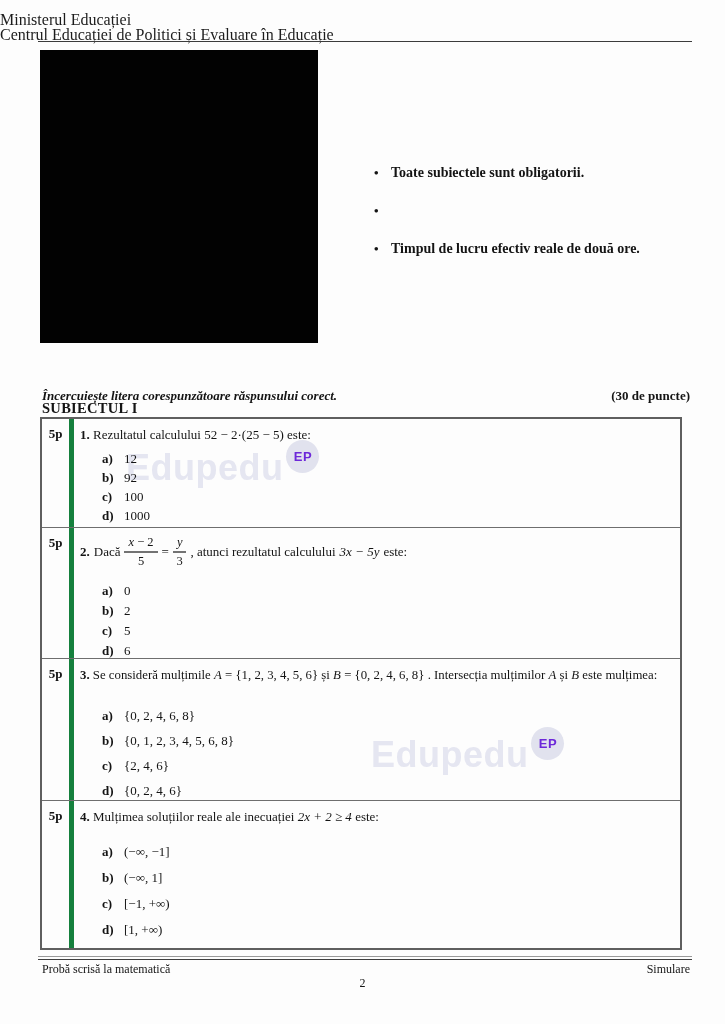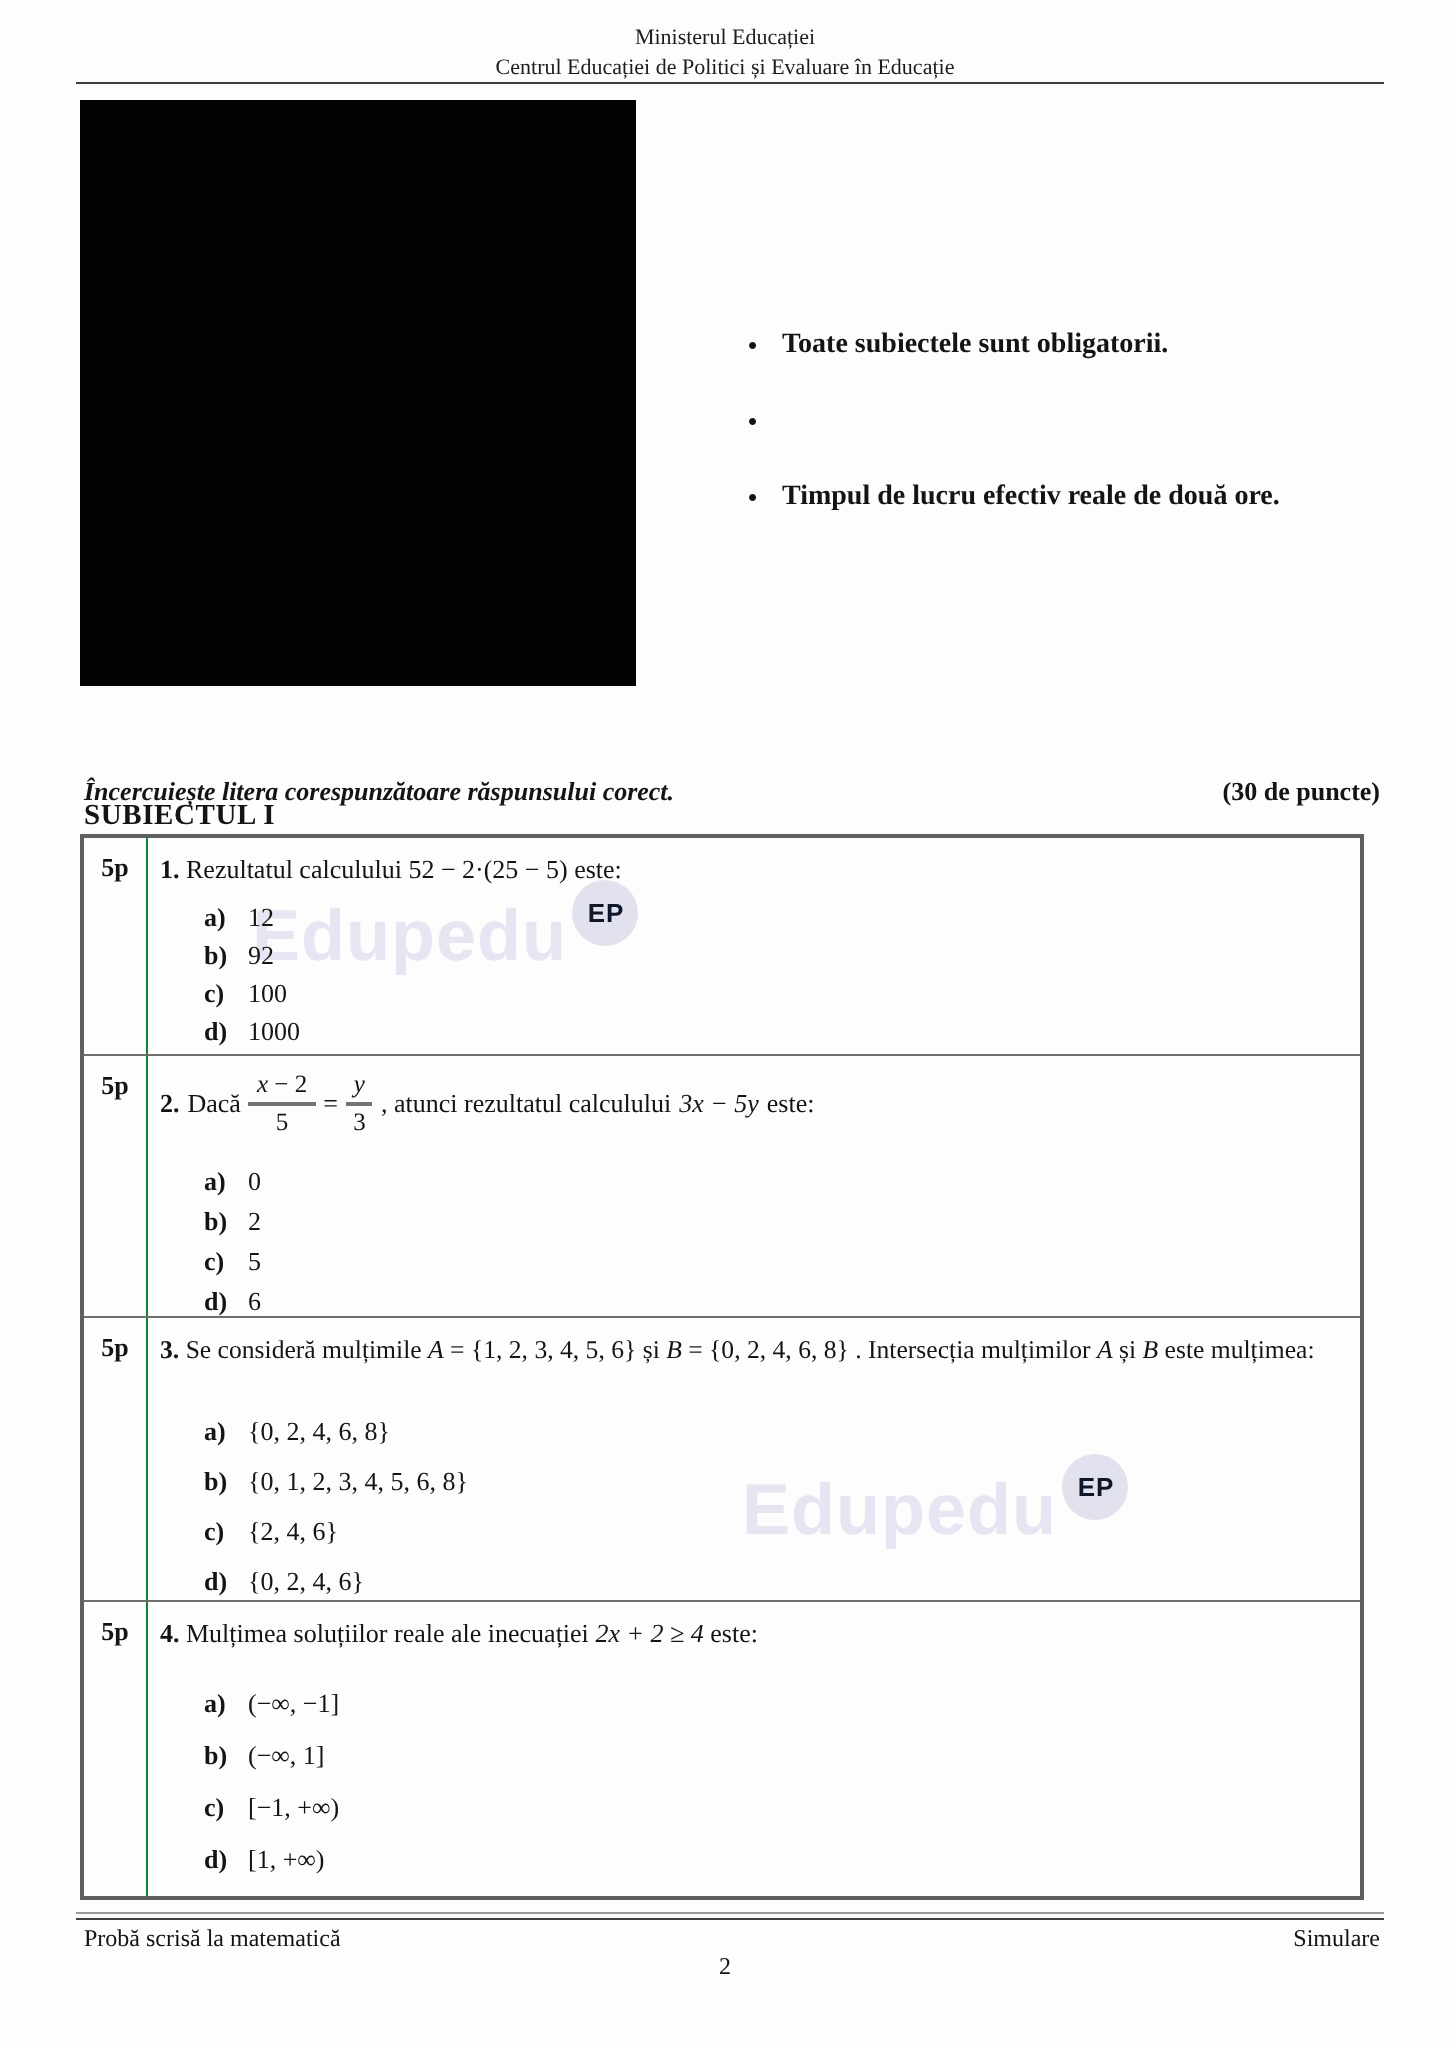--- a/index.html
+++ b/index.html
@@ -2,50 +2,50 @@
 <html><head>
 <meta charset="utf-8">
 <style>
   html,body{margin:0;padding:0;background:#9a9a9a;}
   .page{
     position:relative;width:725px;height:1024px;background:#fdfdfd;
     font-family:"Liberation Serif",serif;color:#141414;overflow:hidden;
     margin:0 auto;
   }
   
-  .header{position:absolute;top:12px;left:0;right:0;text-align:center;
-    font-size:11px;line-height:15px;color:#1c1c1c;}
+  .header{position:absolute;top:12px;left:0;right:0;
+    font-size:16px;line-height:15px;color:#1c1c1c;}
   .header-rule{position:absolute;top:41px;left:38px;width:654px;
     border-top:1px solid #3c3c3c;}
   
   .redacted{position:absolute;left:40px;top:50px;width:278px;height:293px;background:#020202;}
   
   .notices{position:absolute;left:374px;top:164px;width:316px;margin:0;padding:0;list-style:none;}
   .notice{display:flex;font-weight:bold;font-size:14px;line-height:17px;margin-bottom:21px;}
   .bullet{width:17px;font-size:13px;}
   
   .subject-title{position:absolute;left:42px;top:361px;font-size:14.5px;font-weight:bold;letter-spacing:.3px;margin-top:39px;}
   .instruction-row{position:absolute;left:42px;top:388px;width:648px;display:flex;
     justify-content:space-between;align-items:baseline;font-size:13px;font-weight:bold;}
   .instr{font-style:italic;}
   
   .wm{position:absolute;display:flex;align-items:flex-start;z-index:0;pointer-events:none;}
   .wm-text{font-family:"Liberation Sans",sans-serif;font-weight:bold;font-size:36px;
     line-height:36px;letter-spacing:.5px;}
   .wm-logo{display:inline-flex;align-items:center;justify-content:center;width:33px;height:33px;
-    border-radius:50%;color:#0f172a;font-family:"Liberation Sans",sans-serif;font-weight:bold;
+    border-radius:50%;color:#6d28d9;font-family:"Liberation Sans",sans-serif;font-weight:bold;
     font-size:13px;letter-spacing:.5px;margin-left:3px;margin-top:-10px;}
   .wm1{left:126px;top:450px;}
   .wm2{left:371px;top:737px;}
   
   .qtable{position:absolute;left:40px;top:417px;width:642px;border:2px solid #5f5f5f;
     box-sizing:border-box;z-index:1;background:transparent;font-size:13px;}
   .qrow{display:flex;box-sizing:border-box;}
   .qrow + .qrow{border-top:1px solid #6e6e6e;}
-  .pts{width:32px;flex:0 0 32px;border-right:1px solid #15803d;text-align:center;
+  .pts{width:32px;flex:0 0 32px;border-right:5px solid #15803d;text-align:center;
     padding-top:7px;font-weight:bold;box-sizing:border-box;}
   .qcontent{flex:1;padding:7px 4px 0 6px;box-sizing:border-box;}
   .qline{line-height:18px;}
   .qnum{font-weight:bold;}
   .math{white-space:nowrap;}
   .mi{font-style:italic;}
   .r1{height:108px;} .r2{height:131px;} .r3{height:142px;} .r4{height:148px;}
   .r3 .qline{white-space:nowrap;font-size:12.8px;}
   
   .q2line{display:flex;align-items:center;gap:4px;flex-wrap:nowrap;}

